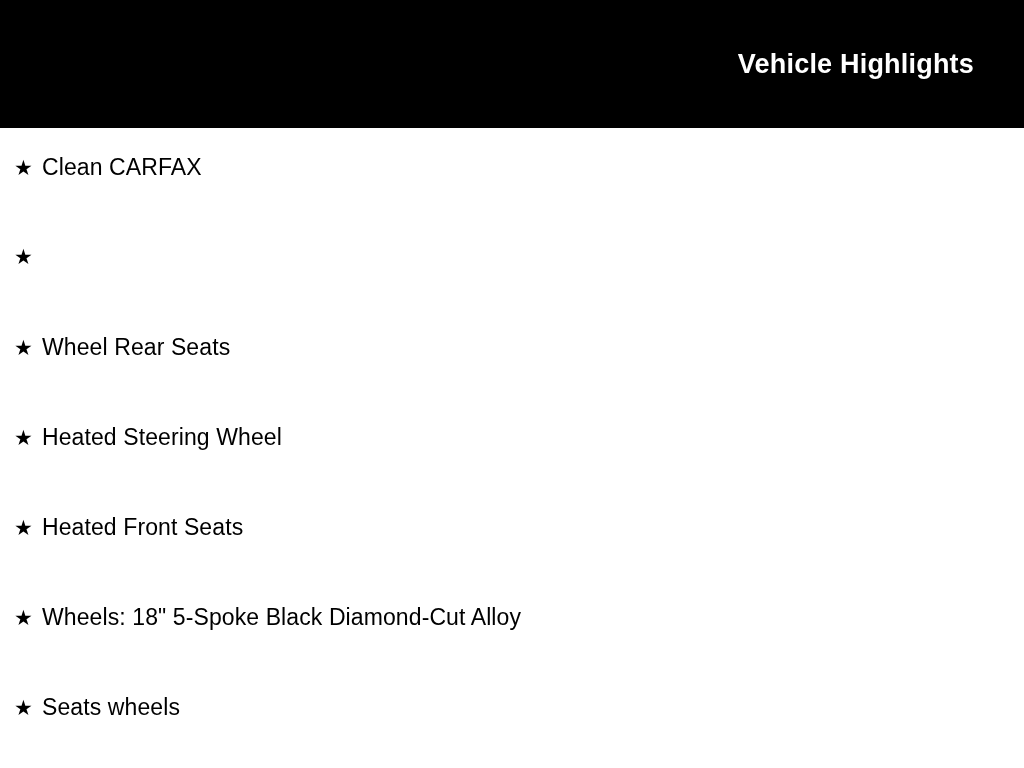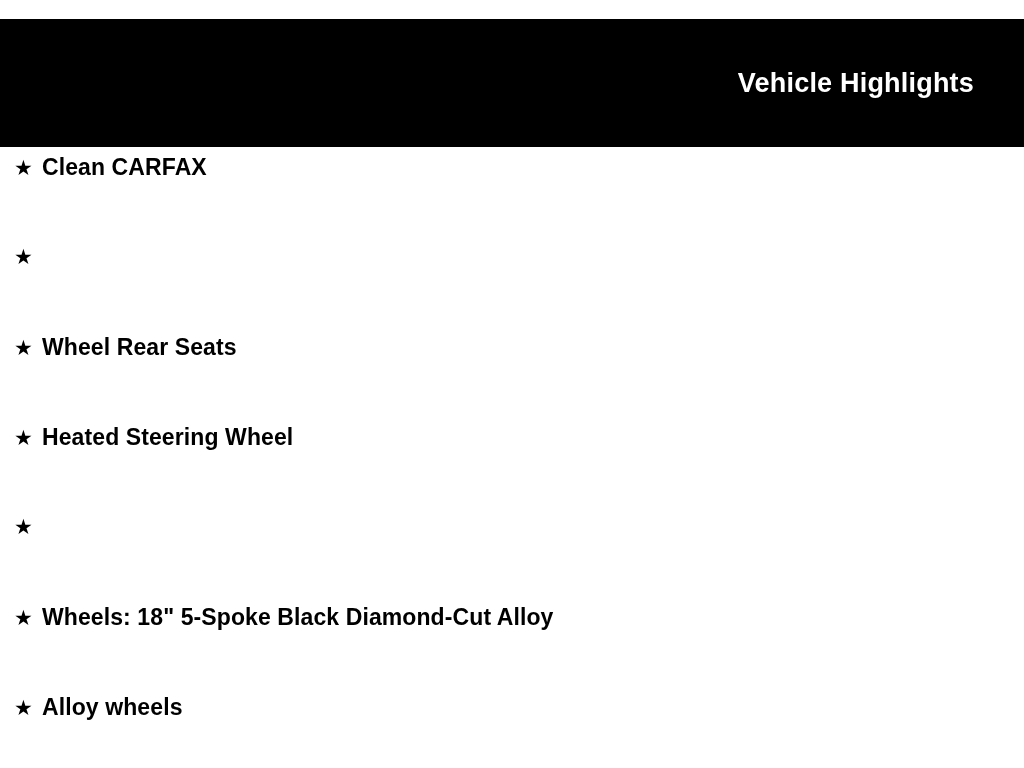--- a/index.html
+++ b/index.html
@@ -25,21 +25,20 @@
     top: 0;
     left: 0;
     width: 1024px;
     height: 128px;
     background: #000000;
     display: flex;
     align-items: center;
     justify-content: flex-end;
     box-sizing: border-box;
     padding-right: 50px;
-    margin-top: 19px;
   }
   .header-title {
     color: #ffffff;
     font-size: 27px;
     font-weight: bold;
     letter-spacing: 0.2px;
     line-height: 1;
   }
   .highlights-list {
     position: absolute;
@@ -63,21 +62,21 @@
     width: 28px;
     flex: 0 0 28px;
     color: #000000;
     font-size: 21px;
     line-height: 1;
     text-align: left;
   }
   .highlight-label {
     color: #000000;
     font-size: 23px;
-    font-weight: bold;
+    font-weight: normal;
     line-height: 1;
     letter-spacing: 0.1px;
   }
 </style>
 </head>
 <body>
 
 <div class="page">
 
   <div class="header-bar">
@@ -95,24 +94,25 @@
     <li class="highlight-item">
       <span class="star-icon">★</span>
       <span class="highlight-label">Wheel Rear Seats</span>
     </li>
     <li class="highlight-item">
       <span class="star-icon">★</span>
       <span class="highlight-label">Heated Steering Wheel</span>
     </li>
     <li class="highlight-item">
       <span class="star-icon">★</span>
+      <span class="highlight-label">Heated Front Seats</span>
     </li>
     <li class="highlight-item">
       <span class="star-icon">★</span>
       <span class="highlight-label">Wheels: 18" 5-Spoke Black Diamond-Cut Alloy</span>
     </li>
     <li class="highlight-item">
       <span class="star-icon">★</span>
-      <span class="highlight-label">Alloy wheels</span>
+      <span class="highlight-label">Seats wheels</span>
     </li>
   </ul>
 
 </div>
 
 </body></html>

